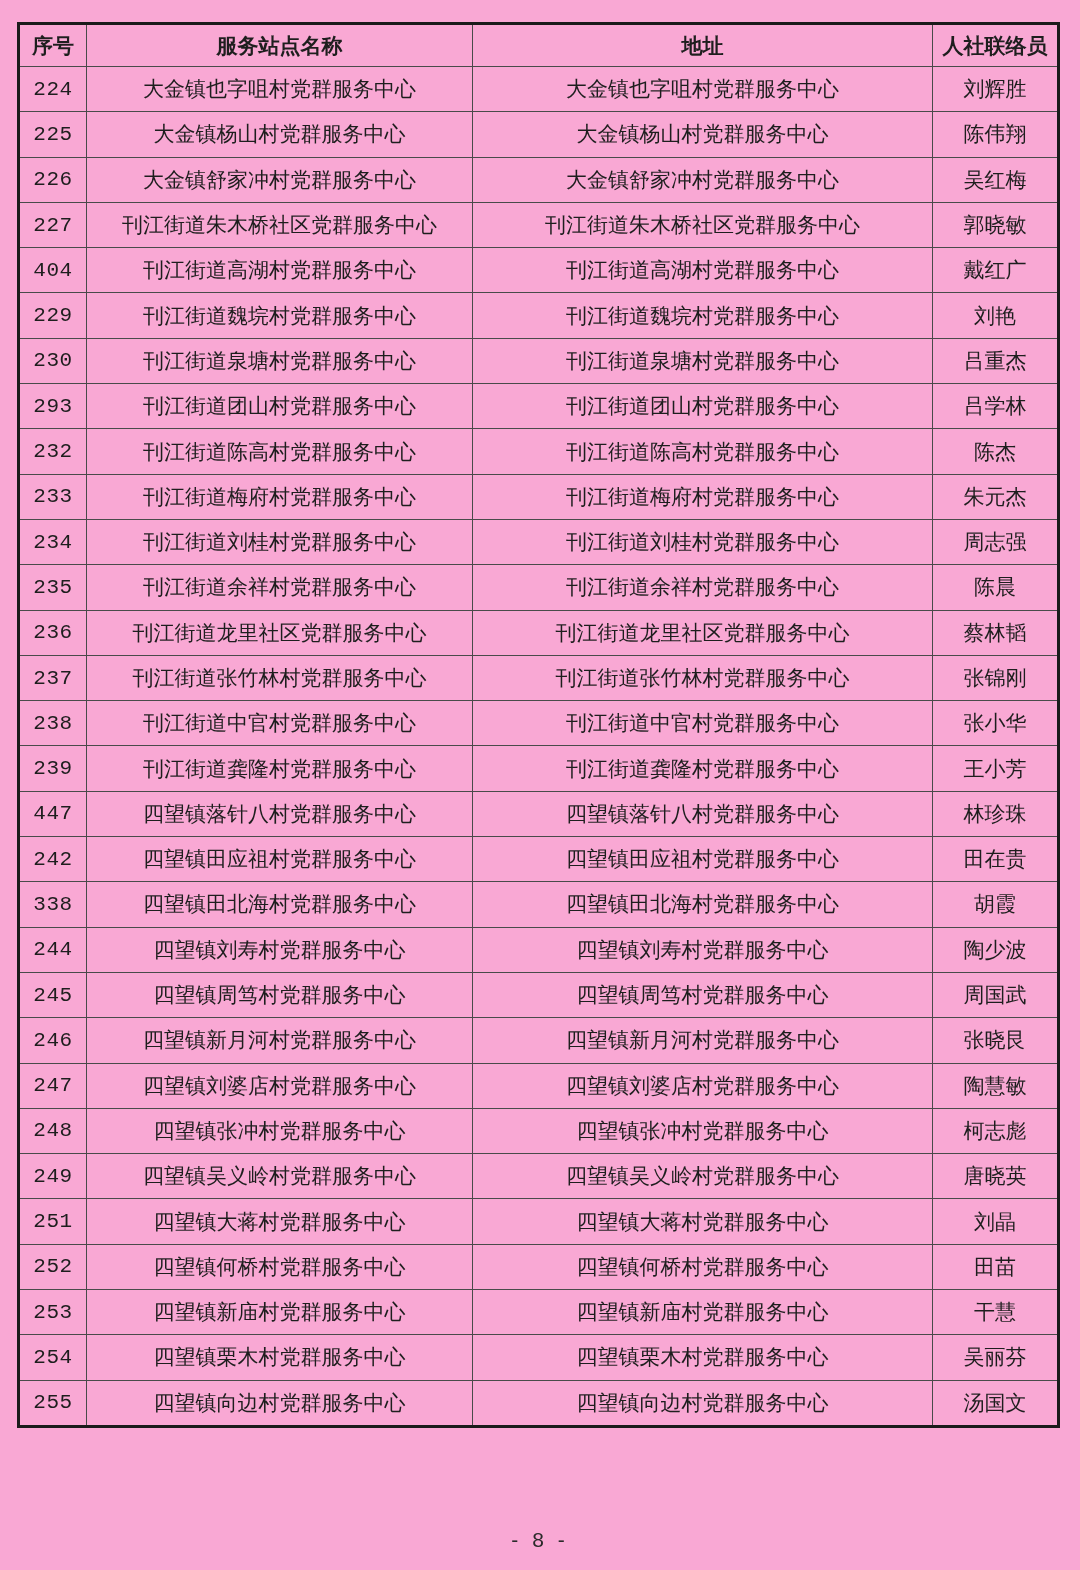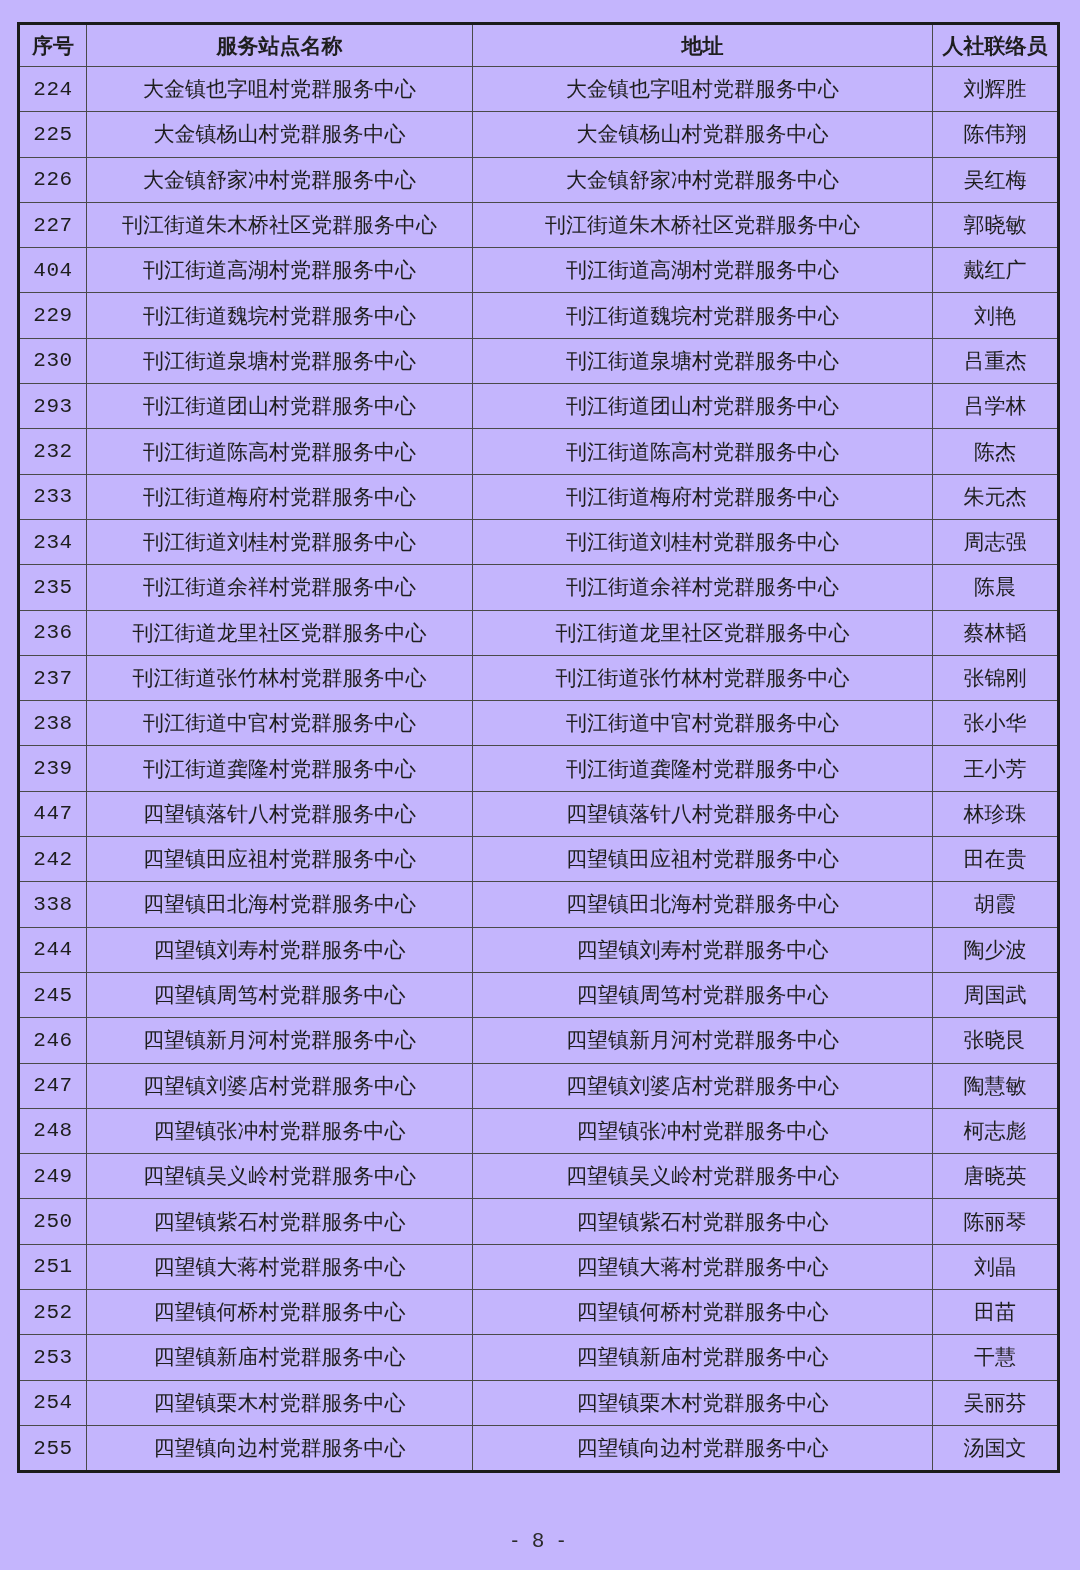--- a/index.html
+++ b/index.html
@@ -4,21 +4,21 @@
 <style>
   html, body {
     margin: 0;
     padding: 0;
     background: #ffffff;
   }
   .page {
     position: relative;
     width: 1080px;
     height: 1570px;
-    background: #c4b5fd;
+    background: #f9a8d4;
     font-family: "Liberation Sans", sans-serif;
     color: #1f1f1f;
     overflow: hidden;
   }
   table.roster {
     position: absolute;
     left: 17px;
     top: 22px;
     width: 1040px;
     border-collapse: collapse;
@@ -250,26 +250,20 @@
       <td>柯志彪</td>
     </tr>
 
     <tr>
       <td class="num">249</td>
       <td>四望镇吴义岭村党群服务中心</td>
       <td>四望镇吴义岭村党群服务中心</td>
       <td>唐晓英</td>
     </tr>
 
-    <tr>
-      <td class="num">250</td>
-      <td>四望镇紫石村党群服务中心</td>
-      <td>四望镇紫石村党群服务中心</td>
-      <td>陈丽琴</td>
-    </tr>
 
     <tr>
       <td class="num">251</td>
       <td>四望镇大蒋村党群服务中心</td>
       <td>四望镇大蒋村党群服务中心</td>
       <td>刘晶</td>
     </tr>
 
     <tr>
       <td class="num">252</td>

